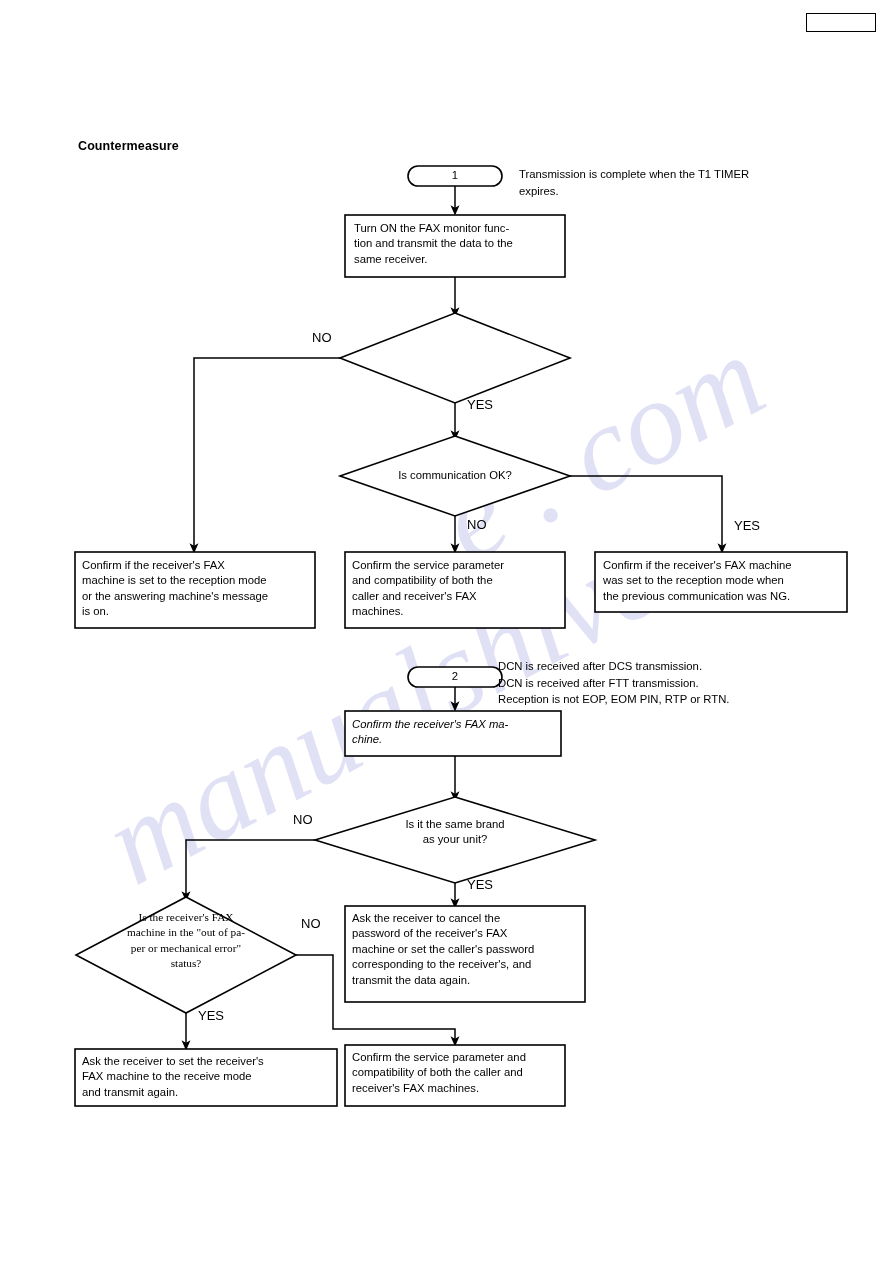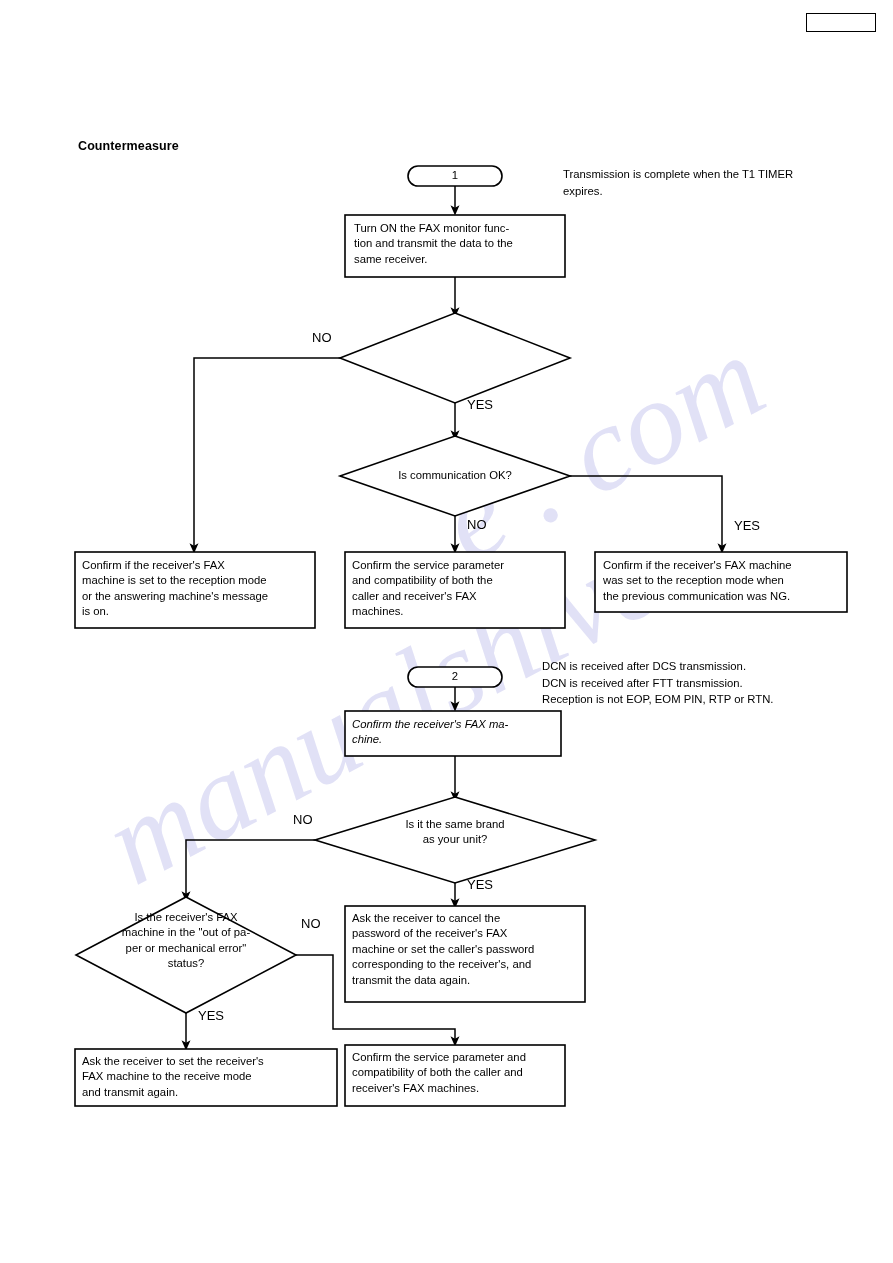--- a/index.html
+++ b/index.html
@@ -75,21 +75,20 @@
     line-height: 14px;
     color: #000;
   }
   .annot {
     position: absolute;
     z-index: 3;
     font-size: 11.3px;
     line-height: 16.5px;
     color: #000;
     white-space: pre-line;
-    margin-left: 44px;
   }
   .term-label {
     position: absolute;
     z-index: 3;
     font-size: 11.3px;
     text-align: center;
     color: #000;
   }
 </style>
 </head>
@@ -206,21 +205,21 @@
   <div class="node-text box-text" style="left:352px; top:717px; width:205px;font-style:italic;">Confirm the receiver's FAX ma-
 chine.</div>
 
   <div class="node-text diamond-text" style="left:355px; top:817px; width:200px;">Is it the same brand
 as your unit?</div>
 
   <div class="conn-label" style="left:293px; top:813px;">NO</div>
 
   <div class="conn-label" style="left:467px; top:878px;">YES</div>
 
-  <div class="node-text diamond-text" style="left:88px; top:910px; width:196px;">Is the receiver's FAX
+  <div class="node-text diamond-text" style="left:88px; top:910px; width:196px;font-family:Liberation Serif, serif;">Is the receiver's FAX
 machine in the "out of pa-
 per or mechanical error"
 status?</div>
 
   <div class="conn-label" style="left:301px; top:917px;">NO</div>
 
   <div class="conn-label" style="left:198px; top:1009px;">YES</div>
 
   <div class="node-text box-text" style="left:352px; top:911px; width:230px;">Ask the receiver to cancel the
 password of the receiver's FAX

